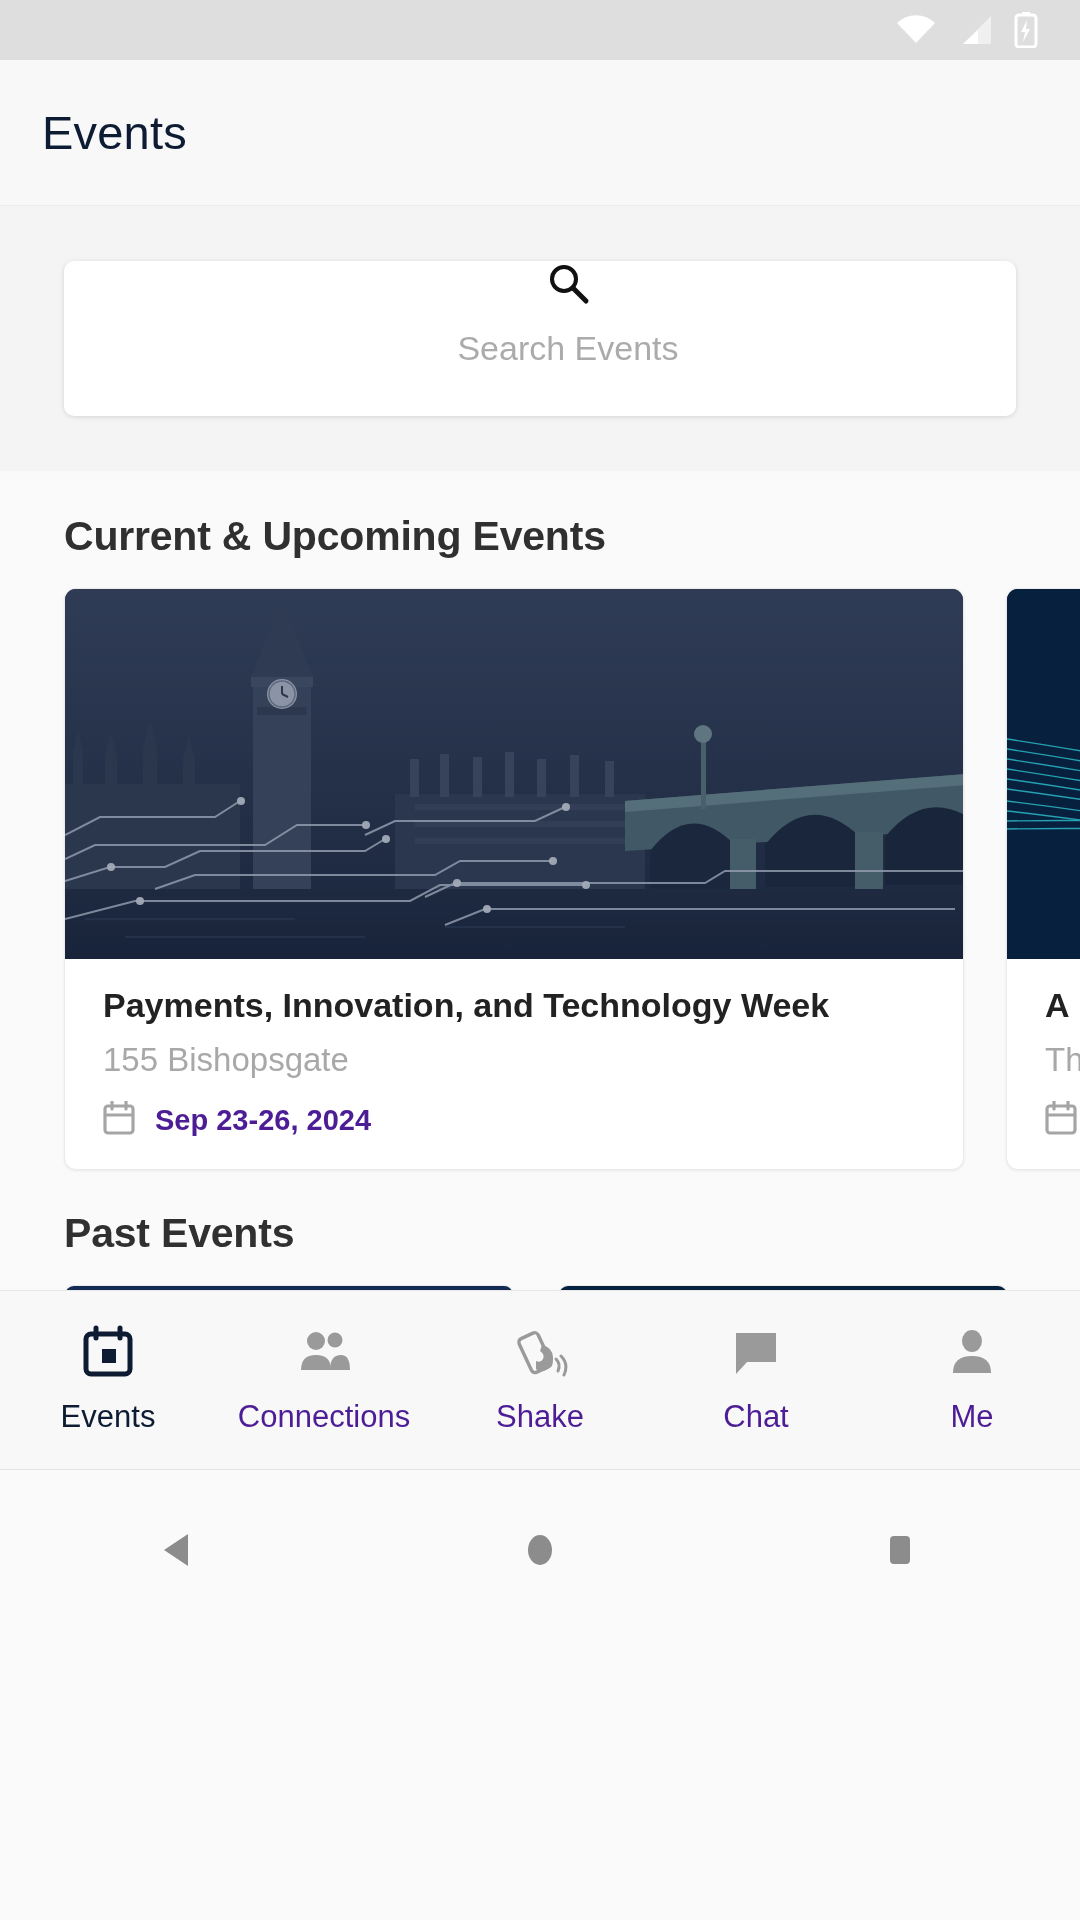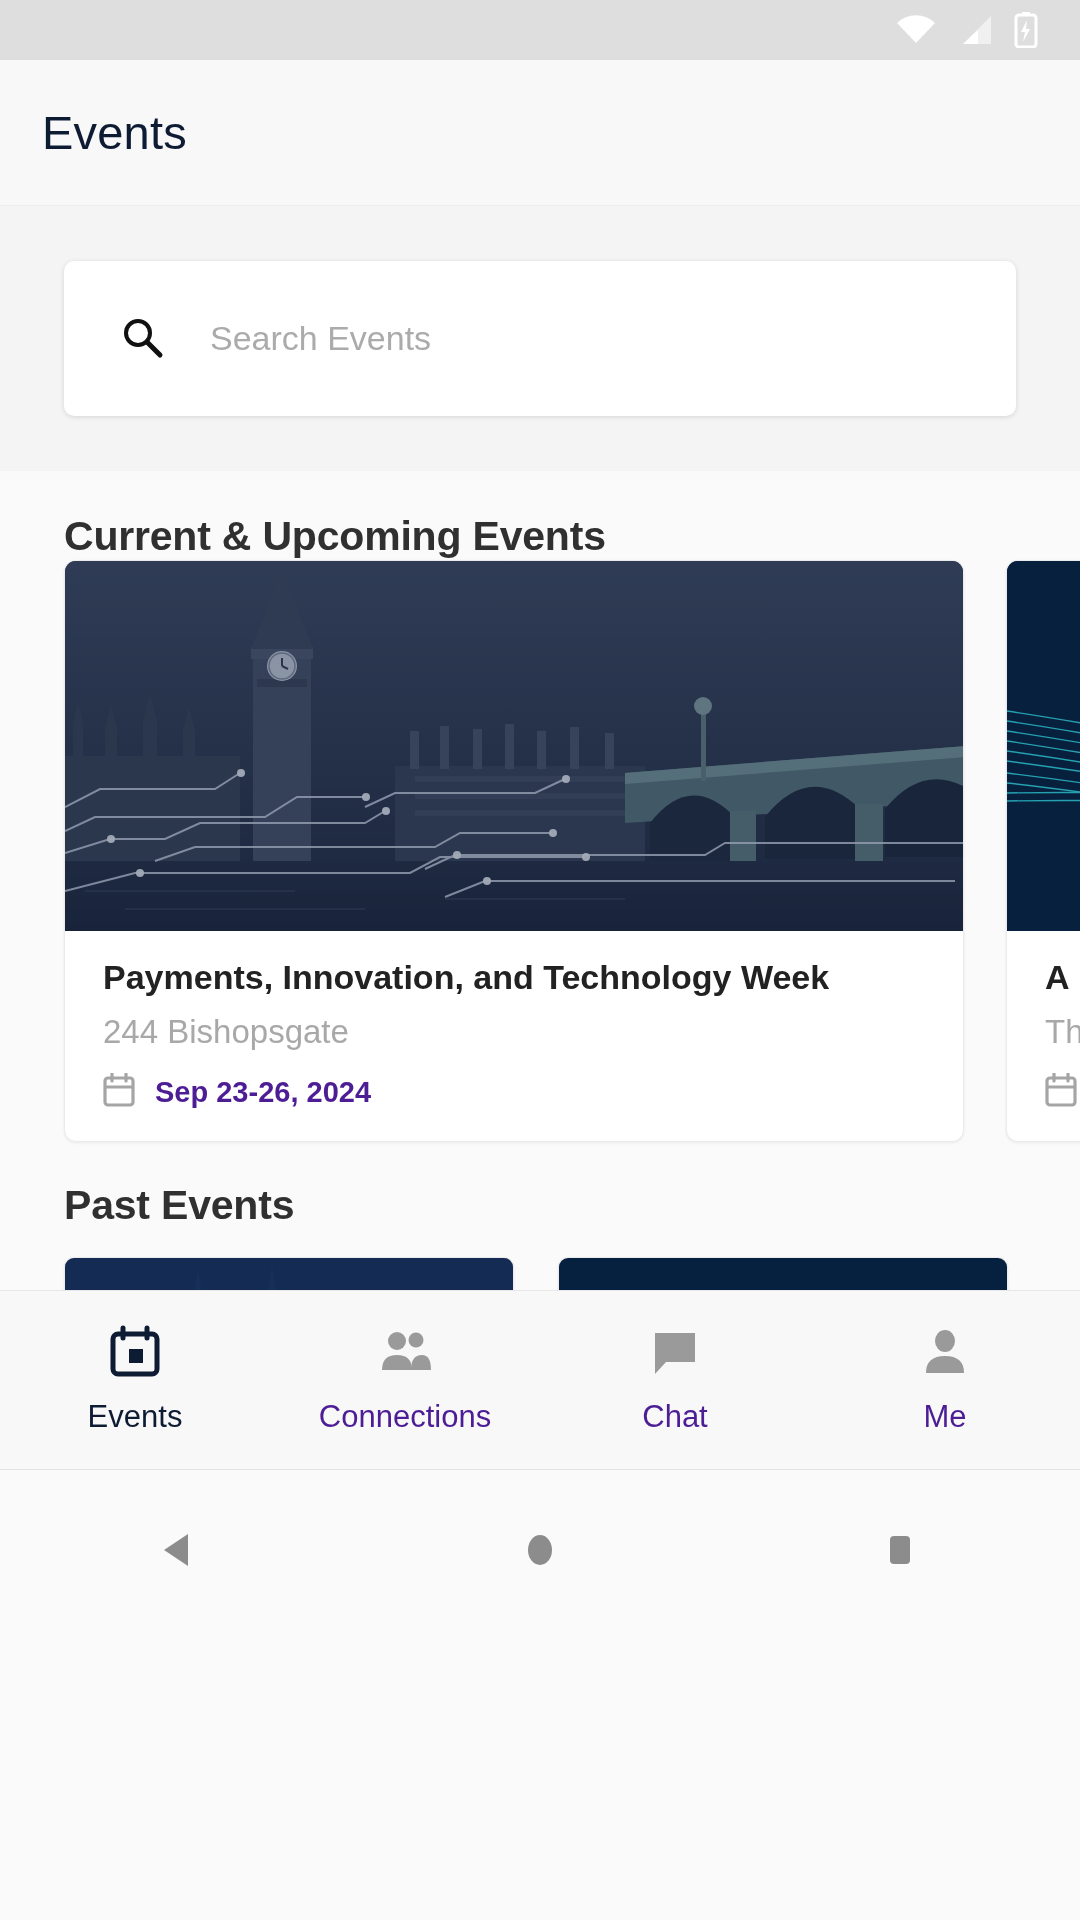--- a/index.html
+++ b/index.html
@@ -28,32 +28,32 @@
   .app-title { font-size:47px; color:#0D1B33; font-weight:400; letter-spacing:0.2px; }
 
   
   .search-section {
     position:absolute; top:206px; left:0; width:1080px; height:265px;
     background:#F4F4F5; display:flex; align-items:center; justify-content:center;
   }
   .search-box {
     width:952px; height:155px; background:#FFFFFF; border-radius:10px;
     box-shadow:0 1px 5px rgba(0,0,0,0.13);
-    display:flex; align-items:center; padding-left:56px; gap:46px;
+    display:flex; align-items:center; padding-left:56px; gap:20px;flex-direction:column;
   }
   .search-placeholder { font-size:34px; color:#ABABAB; font-weight:400; }
 
   
   .content { position:absolute; top:471px; left:0; width:1080px; height:1165px; background:#FAFAFA; }
 
   .section-title {
     font-size:41px; font-weight:bold; color:#303030;
     padding-left:64px; letter-spacing:-0.2px;
   }
-  .sec-upcoming { padding-top:42px; }
+  .sec-upcoming { padding-top:42px; padding-bottom:28px; }
   .sec-past { padding-top:40px; padding-bottom:28px; }
 
   
   .carousel { display:flex; gap:42px; padding-left:64px; }
 
   .event-card {
     flex:0 0 auto; width:900px; background:#FFFFFF;
     border:1px solid #EBEBEB; border-radius:12px; overflow:hidden;
     box-shadow:0 1px 3px rgba(0,0,0,0.07);
   }
@@ -236,21 +236,21 @@
               <circle cx="46" cy="278" r="4"></circle>
                 <circle cx="75" cy="312" r="4"></circle>
               <circle cx="392" cy="294" r="4"></circle>
                 <circle cx="422" cy="320" r="4"></circle>
             </g>
             <rect width="900" height="370" fill="#16284A" opacity="0.40"></rect>
           </svg>
         </div>
         <div class="card-body">
           <div class="card-title">Payments, Innovation, and Technology Week</div>
-          <div class="card-venue">244 Bishopsgate</div>
+          <div class="card-venue">155 Bishopsgate</div>
           <div class="card-date-row">
             <span>
               <svg width="32" height="34" viewBox="0 0 32 34">
                 <rect x="2" y="5" width="28" height="27" rx="3" fill="none" stroke="#A5A5A5" stroke-width="3.2"></rect>
                 <line x1="2" y1="14" x2="30" y2="14" stroke="#A5A5A5" stroke-width="3.2"></line>
                 <line x1="9" y1="1" x2="9" y2="8" stroke="#A5A5A5" stroke-width="3.2" stroke-linecap="round"></line>
                 <line x1="23" y1="1" x2="23" y2="8" stroke="#A5A5A5" stroke-width="3.2" stroke-linecap="round"></line>
               </svg>
             </span>
             <span class="card-date">Sep 23-26, 2024</span>
@@ -406,20 +406,36 @@
         <svg width="56" height="56" viewBox="0 0 56 56">
           <circle cx="20" cy="16" r="9" fill="#9A9A9A"></circle>
           <circle cx="39" cy="15" r="7.5" fill="#9A9A9A"></circle>
           <path d="M5 45 q0 -15 15 -15 q15 0 15 15 Z" fill="#9A9A9A"></path>
           <path d="M34 45 q0 -15 11 -15 q9 0 9 15 Z" fill="#9A9A9A"></path>
         </svg>
       </span>
       <span class="nav-label">Connections</span>
     </div>
 
+    <div class="nav-item">
+      <span>
+        <svg width="56" height="56" viewBox="0 0 56 56">
+          <g transform="rotate(-25 28 28)">
+            <rect x="13" y="7" width="21" height="37" rx="4" fill="none" stroke="#9A9A9A" stroke-width="3.4"></rect>
+            <circle cx="23.5" cy="38" r="2.2" fill="#9A9A9A"></circle>
+          </g>
+          <path d="M30 20 q10 2 11 12 q1 9 -7 13 q-6 3 -10 -1 l0 -8 q5 2 7 -2 q2 -5 -3 -8 Z" fill="#9A9A9A"></path>
+          <g stroke="#9A9A9A" stroke-width="3" fill="none" stroke-linecap="round">
+            <path d="M44 34 q5 5 2 12"></path>
+            <path d="M49 31 q8 8 3 19"></path>
+          </g>
+        </svg>
+      </span>
+      <span class="nav-label">Shake</span>
+    </div>
 
     <div class="nav-item">
       <span>
         <svg width="56" height="56" viewBox="0 0 56 56">
           <path d="M8 8 H48 V37 H19 L8 49 Z" fill="#9A9A9A"></path>
         </svg>
       </span>
       <span class="nav-label">Chat</span>
     </div>
 

